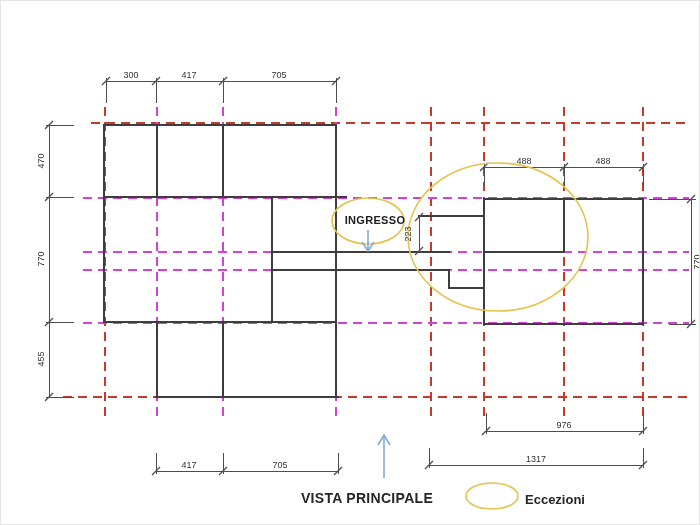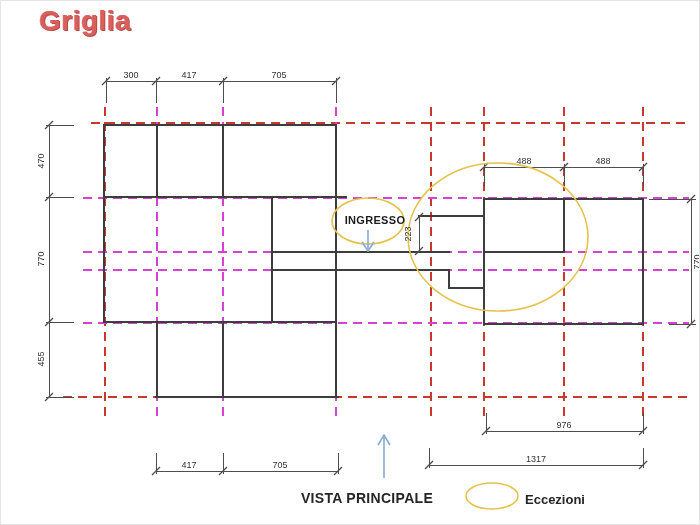--- a/index.html
+++ b/index.html
@@ -29,21 +29,20 @@
   text.dimtxt{font-size:9px;fill:#333;}
   text.lbl-ingresso{font-size:11px;font-weight:600;fill:#1d1d1d;letter-spacing:.3px;}
   text.lbl-vista{font-size:14px;font-weight:600;fill:#262626;letter-spacing:.3px;}
   text.lbl-ecc{font-size:13px;font-weight:600;fill:#262626;}
 </style>
 </head>
 <body>
 
 <div id="slide">
 
-  <div id="title">Griglia</div>
 
   <svg width="700" height="525" viewBox="0 0 700 525">
 
     <g>
       <line class="grid-red" x1="104" y1="106" x2="104" y2="418"></line>
       <line class="grid-red" x1="430" y1="106" x2="430" y2="418"></line>
       <line class="grid-red" x1="483" y1="106" x2="483" y2="418"></line>
       <line class="grid-red" x1="563" y1="106" x2="563" y2="418"></line>
       <line class="grid-red" x1="642" y1="106" x2="642" y2="418"></line>
     </g>

